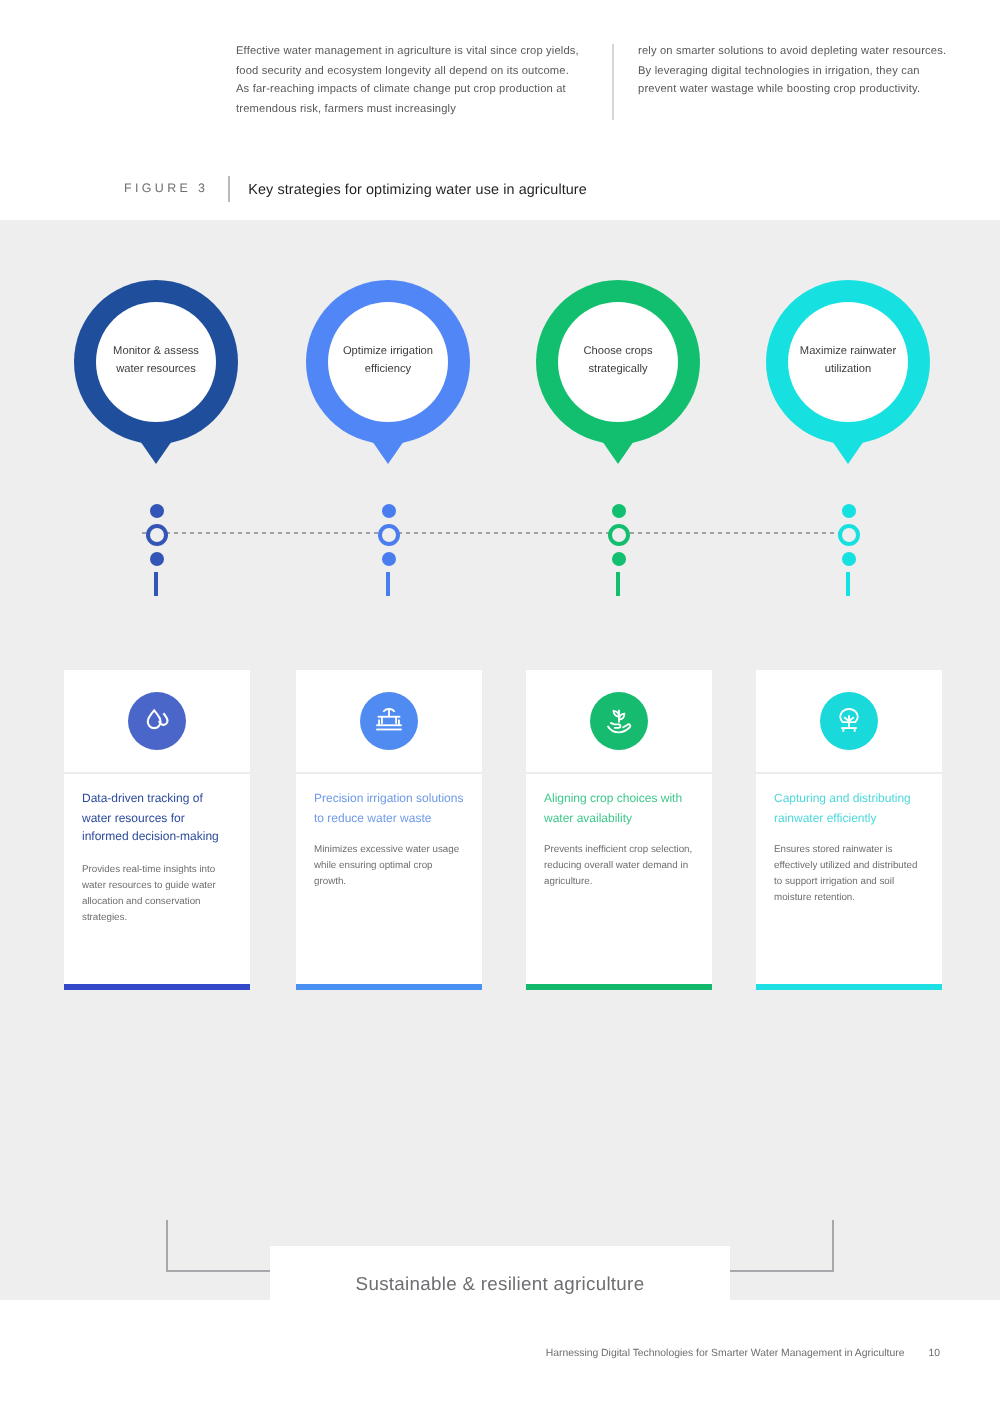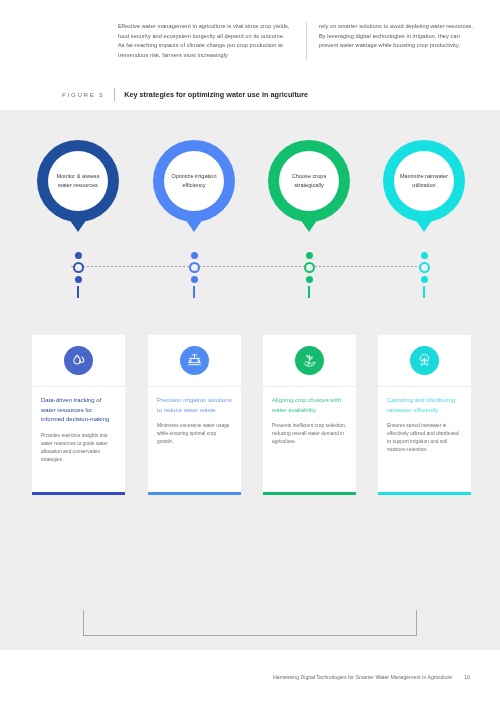--- a/index.html
+++ b/index.html
@@ -13,21 +13,21 @@
 
   
   .intro { position: absolute; left: 118px; top: 22px; width: 362px; display: flex; gap: 14px; }
   .intro-col { width: 174px; font-size: 5.6px; line-height: 1.72; color: #58595b; letter-spacing: .08px; }
   .intro-col.right { padding-left: 12px; border-left: 1px solid #d4d5d7; }
 
   
   .figure-bar { position: absolute; left: 62px; top: 88px; display: flex; align-items: center; }
   .figure-label { font-size: 6.2px; letter-spacing: 1.7px; color: #6e6f72; font-weight: 400; }
   .figure-divider { width: 1px; height: 13px; background: #b9babc; margin: 0 9px 0 10px; }
-  .figure-title { font-size: 7.2px; font-weight: 700; color: #231f20; letter-spacing: .05px; }
+  .figure-title { font-size: 7.2px; font-weight: 400; color: #231f20; letter-spacing: .05px; }
 
   
   .panel { position: absolute; left: 0; top: 110px; width: 500px; height: 540px; background: #eeeeee; }
 
   
   .pills { position: absolute; left: 0; top: 30px; width: 500px; height: 110px; }
   .pill { position: absolute; width: 82px; }
   .pill-circle {
     position: relative; width: 82px; height: 82px; border-radius: 50%;
     display: flex; align-items: center; justify-content: center;
@@ -368,20 +368,23 @@
         <div class="card-accent" style="background:#1ddfe4"></div>
       </div>
     </div>
 
     <div class="bracket">
       <div class="bracket-line" style="left:0; top:0; width:1px; height:26px"></div>
       <div class="bracket-line" style="left:333px; top:0; width:1px; height:26px"></div>
       <div class="bracket-line" style="left:0; top:25px; width:334px; height:1px"></div>
     </div>
 
+    <div class="banner">
+      <span class="banner-text">Sustainable &amp; resilient agriculture</span>
+    </div>
 
   </div>
 
   <div class="footer">
     <span class="footer-title">Harnessing Digital Technologies for Smarter Water Management in Agriculture</span>
     <span class="footer-page">10</span>
   </div>
 
 </div>
 

